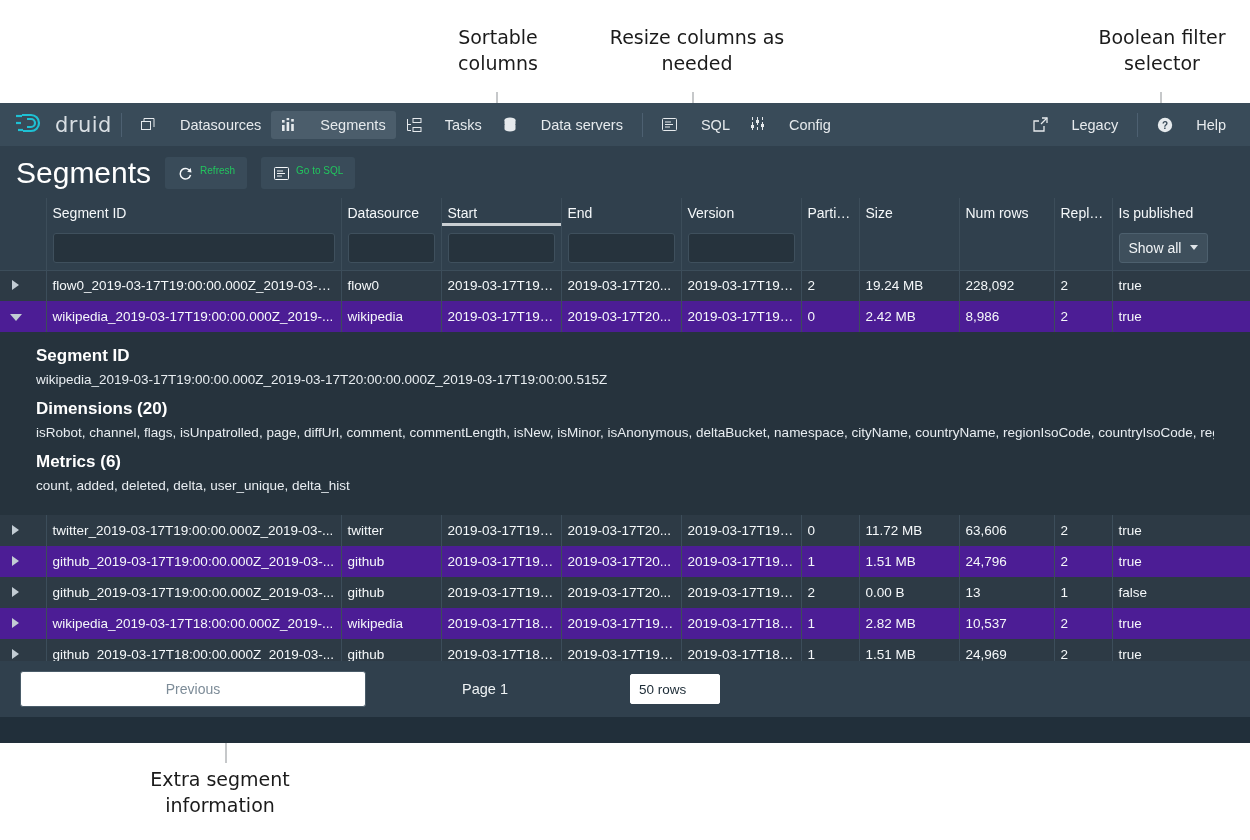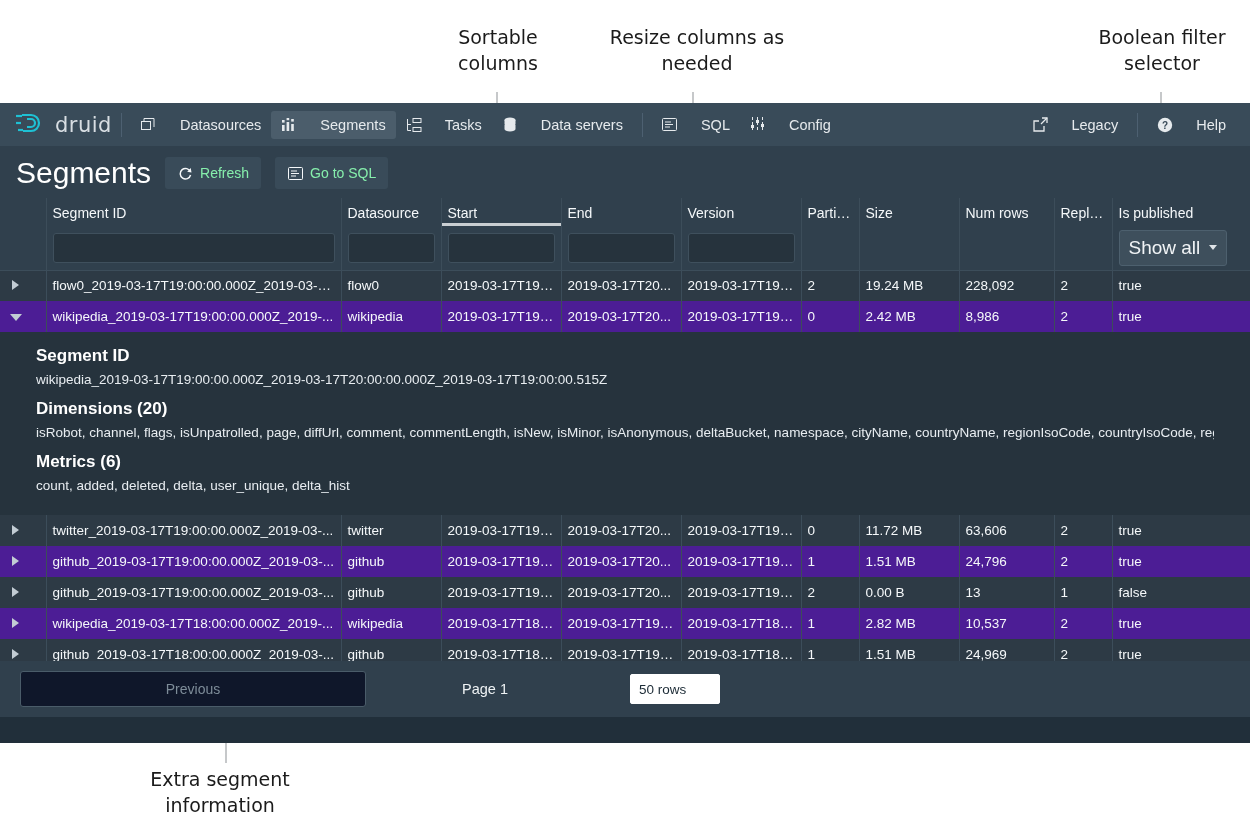--- a/index.html
+++ b/index.html
@@ -56,24 +56,24 @@
   .nav-icon { display: inline-flex; width: 16px; height: 16px; align-items: center; justify-content: center;}
   .nav-icon svg { display:block; }
 
   
   .page-head {
     display: flex; align-items: center; gap: 14px;
     padding: 10px 16px 8px 16px;
   }
   .page-title { color: #fff; font-size: 30px; font-weight: normal; margin:0; font-family:"Liberation Sans",sans-serif;}
   .btn {
-    display: inline-flex; align-items: flex-end; gap: 7px;
-    background: #394b59; color: #86efac;
+    display: inline-flex; align-items: flex-start; gap: 7px;
+    background: #394b59; color: #22c55e;
     border: none; border-radius: 3px;
-    padding: 8px 12px; font-size: 14px; cursor: pointer;
+    padding: 8px 12px; font-size: 10px; cursor: pointer;
     font-family: "Liberation Sans", sans-serif;
   }
 
   
   .table-wrap { position: relative; width: 1250px; }
   .tbl { width: 1250px; border-collapse: collapse; table-layout: fixed; }
   .tbl th, .tbl td {
     text-align: left; padding: 0;
     font-size: 13.5px; font-weight: normal;
     color: #f5f8fa;
@@ -96,21 +96,21 @@
     width: 100%; height: 30px; box-sizing: border-box;
     background: #26333d; border: 1px solid #3f505d; border-radius: 3px;
     color: #e6eaed; font-size: 13px; padding: 0 7px;
     font-family: "Liberation Sans", sans-serif;
   }
   .filter-input::placeholder { color: #7b8b99; }
   .bool-select {
     display: inline-flex; align-items: center; gap: 9px;
     background: #3e4f5c; color: #f1f4f6;
     border: 1px solid #4d606e; border-radius: 3px;
-    padding: 6px 9px; font-size: 19px; cursor: pointer;
+    padding: 6px 9px; font-size: 14px; cursor: pointer;
     font-family: "Liberation Sans", sans-serif;
   }
   .caret { width:0;height:0;border-left:4.5px solid transparent;border-right:4.5px solid transparent;border-top:5.5px solid #dfe4e8;}
 
   .data-row td {
     height: 31px; padding: 0 6px;
     border-right: 1px solid #3c4d5a;
     white-space: nowrap; overflow: hidden; text-overflow: ellipsis;
   }
   .data-row.odd  td { background: #2d3a45; }
@@ -150,21 +150,21 @@
     background: #30404d;
     display: flex; align-items: center; padding: 0 20px; box-sizing: border-box;
     gap: 0;
   }
   .pg-btn {
     height: 34px; border-radius: 3px; border: 1px solid #4a5c69;
     background: #3a4b58; color: #e9eef1; font-size: 14px;
     display: flex; align-items: center; justify-content: center; cursor: pointer;
     font-family: "Liberation Sans", sans-serif;
   }
-  .pg-btn.disabled { color: #7d8c98; background: #0f172a; }
+  .pg-btn.disabled { color: #7d8c98; background: #ffffff; }
   .pg-prev { width: 344px; }
   .pg-next { width: 344px; }
   .pg-center { color: #eef2f4; font-size: 14.5px; }
   .rows-input {
     width: 90px; height: 30px; box-sizing: border-box;
     background: #ffffff; color: #1c2b36; border: 1px solid #ffffff; border-radius: 2px;
     font-size: 13.5px; padding: 0 8px; font-family: "Liberation Sans", sans-serif;
   }
   .bottom-strip { position:absolute; left:0; bottom:0; width:1250px; height:26px; background:#212f3a;}
 </style>

